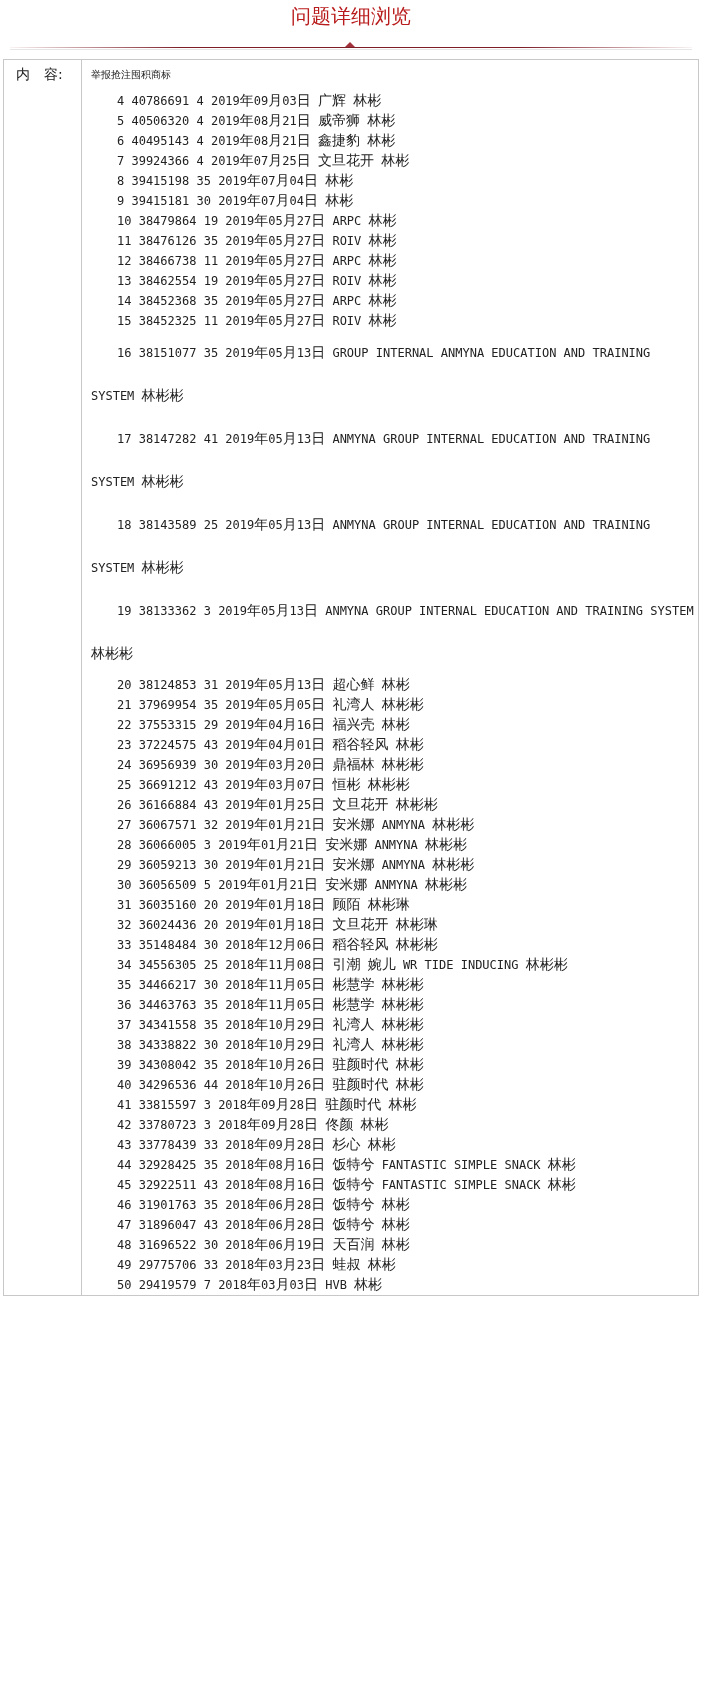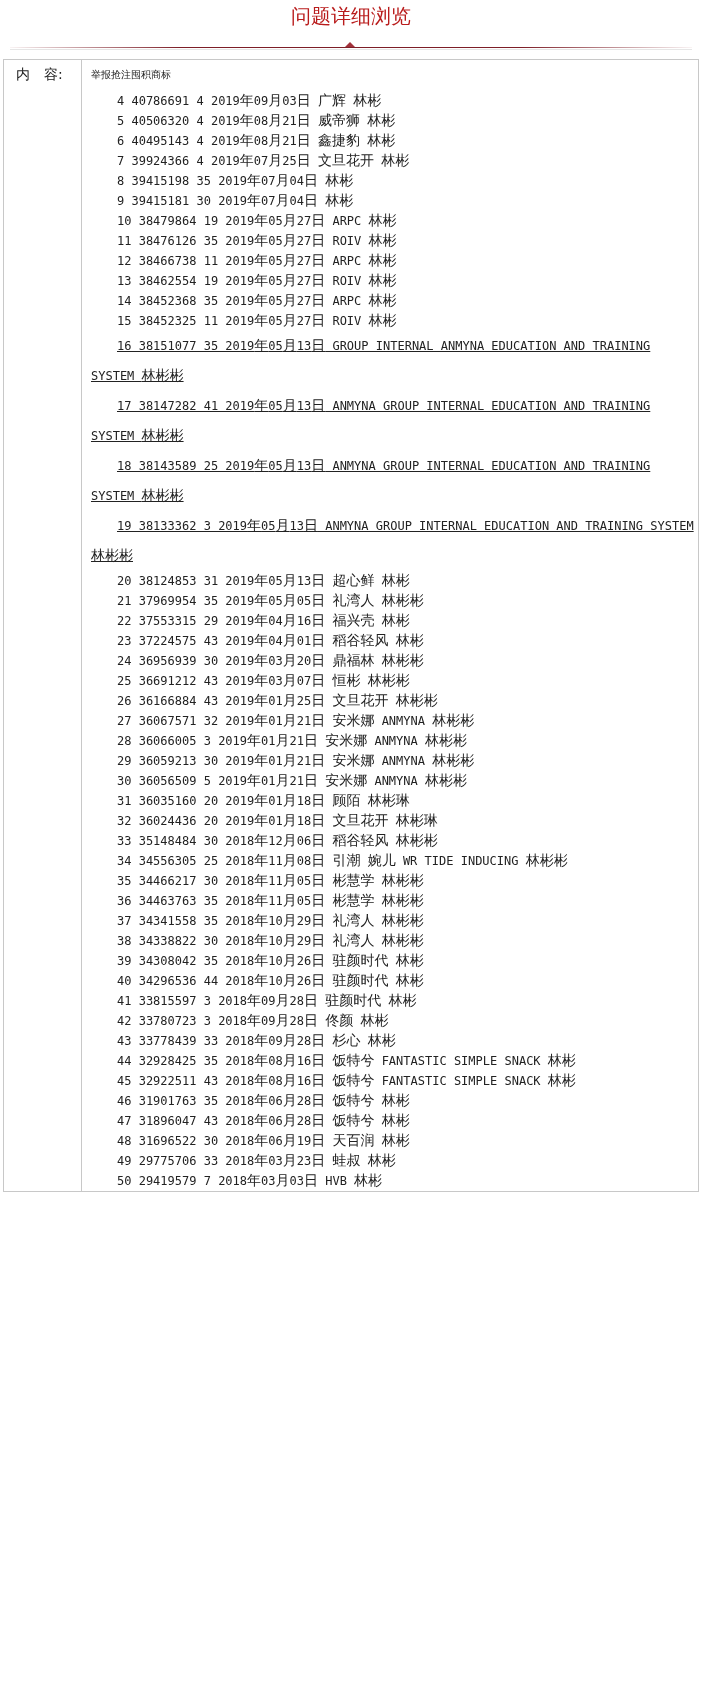--- a/index.html
+++ b/index.html
@@ -16,21 +16,21 @@
   .title-shadow { position: absolute; left: 10px; width: 682px; top: 49px; height: 1px; background: #e6e6e6; }
 
   table.qa { position: absolute; left: 3px; top: 59px; width: 696px; border-collapse: collapse; }
   table.qa td { border: 1px solid #c8c8c8; vertical-align: top; padding: 0; }
   td.label { width: 78px; font-size: 14px; padding: 6px 0 0 12px !important; box-sizing: border-box; }
   td.label span { letter-spacing: 0; text-align: right; }
   td.content { padding: 0 0 0 9px !important; }
   .cat-line { font-size: 10px; height: 31px; line-height: 18px; padding-top: 6px; box-sizing: border-box; }
   .entry { font-family: "DejaVu Sans Mono", monospace; font-size: 12px; line-height: 19px;
            padding-left: 26px; text-indent: 0; white-space: normal; word-break: keep-all; }
-  .entry.wrap { padding-left: 0; text-indent: 26px; line-height: 29px; text-decoration: underline; }
+  .entry.wrap { padding-left: 0; text-indent: 26px; line-height: 42px; }
   .entry .cn { font-family: "DejaVu Sans", sans-serif; font-size: 14px; }
 </style>
 </head>
 <body>
 
 <div class="header">
   <div class="title">问题详细浏览</div>
   <div class="title-line"></div>
   <div class="title-arrow"></div>
   <div class="title-shadow"></div>

